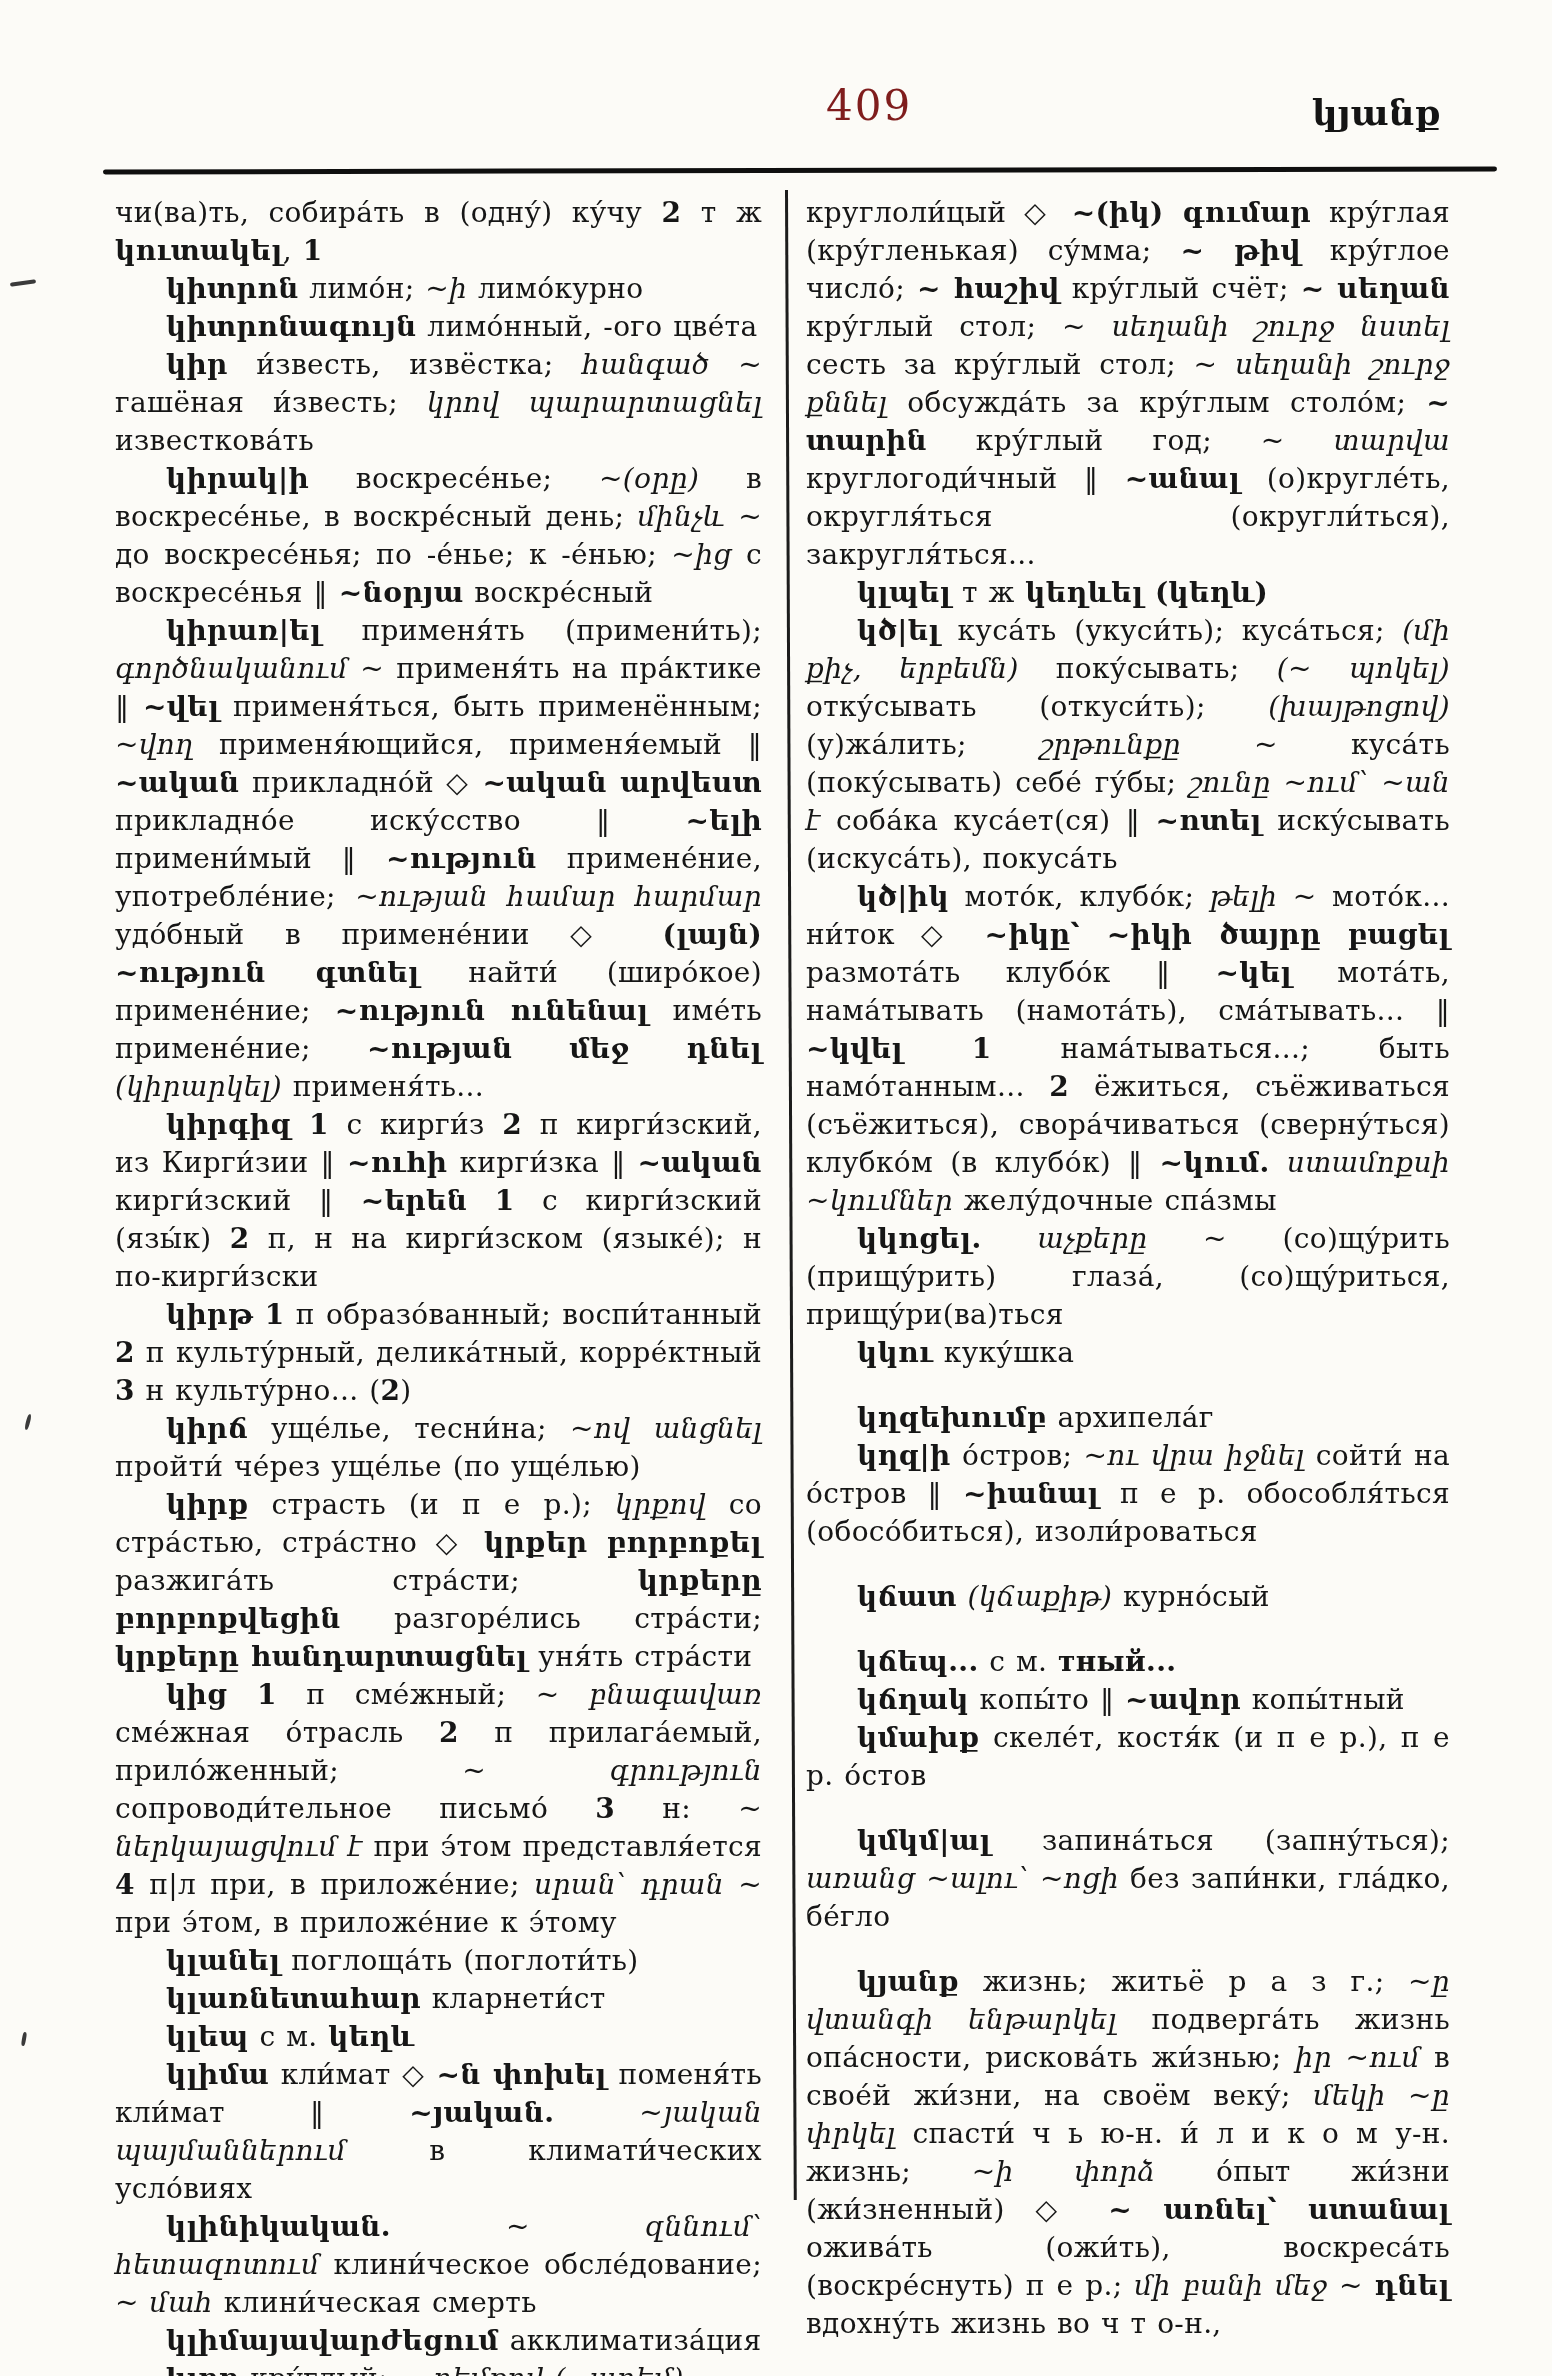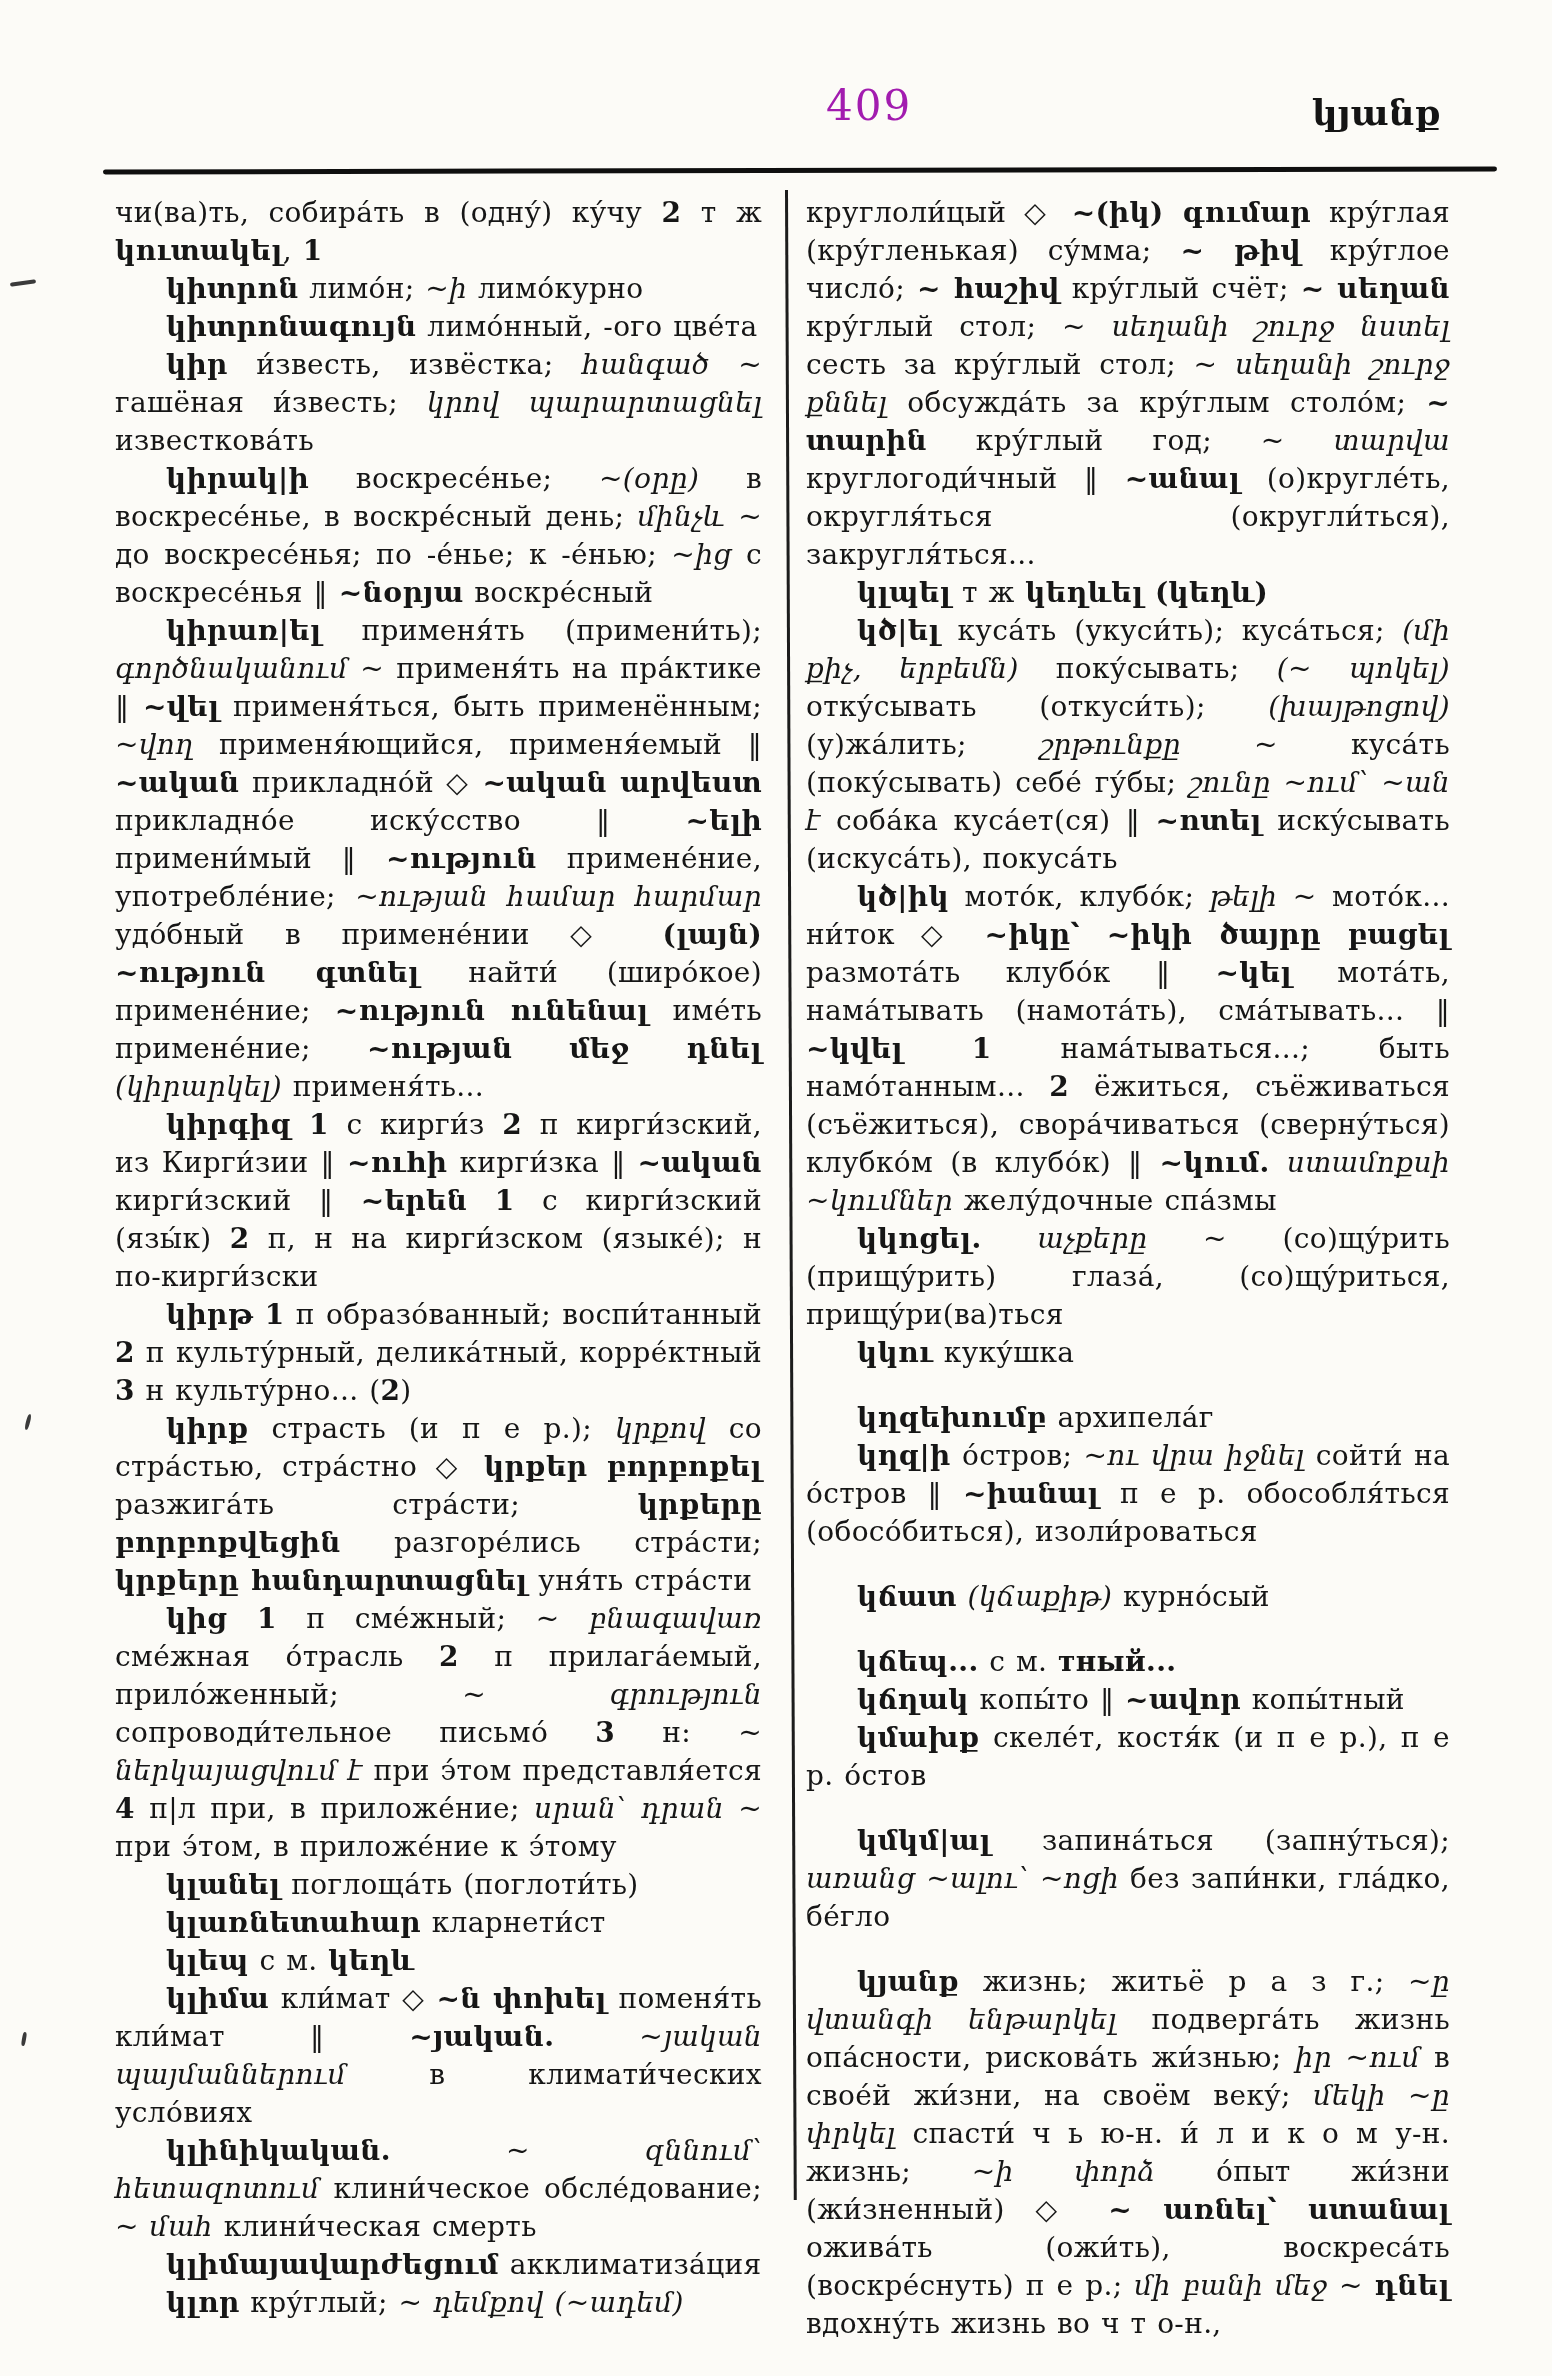--- a/index.html
+++ b/index.html
@@ -6,21 +6,21 @@
   .page{
     position:relative;
     width:1552px;height:2376px;
     background:#fcfbf7;
     color:#161616;
     font-family:"DejaVu Serif","DejaVu Sans",serif;
     overflow:hidden;
   }
   .page-number{
     position:absolute;top:81px;left:56%;transform:translateX(-50%);
-    font-size:42px;letter-spacing:2px;color:#a21caf;
+    font-size:42px;letter-spacing:2px;color:#7f1d1d;
   }
   .running-headword{
     position:absolute;top:91px;right:111px;
     font-weight:700;font-size:36px;color:#141414;
   }
   .top-rule{
     position:absolute;top:168px;left:103px;width:1394px;height:5px;
     background:#0f0f0f;border-radius:3px;transform:rotate(-0.12deg);
   }
   .column-divider{
@@ -59,20 +59,21 @@
 
   <div class="col col-left">
       <p class="entry"><span class="seg-n">чи(ва)ть, собира́ть в (одну́) ку́чу </span><span class="seg-b">2</span><span class="seg-n"> т ж </span><span class="seg-h">կուտակել</span><span class="seg-n">, </span><span class="seg-b">1</span></p>
       <p class="entry ind"><span class="seg-h">կիտրոն</span><span class="seg-n"> лимо́н; </span><span class="seg-a">~ի</span><span class="seg-n"> лимо́курно</span></p>
       <p class="entry ind"><span class="seg-h">կիտրոնագույն</span><span class="seg-n"> лимо́нный, -ого цве́та</span></p>
       <p class="entry ind"><span class="seg-h">կիր</span><span class="seg-n"> и́звесть, извёстка; </span><span class="seg-a">հանգած ~</span><span class="seg-n"> гашёная и́звесть; </span><span class="seg-a">կրով պարարտացնել</span><span class="seg-n"> известкова́ть</span></p>
       <p class="entry ind"><span class="seg-h">կիրակ|ի</span><span class="seg-n"> воскресе́нье; </span><span class="seg-a">~(օրը)</span><span class="seg-n"> в воскресе́нье, в воскре́сный день; </span><span class="seg-a">մինչև ~</span><span class="seg-n"> до воскресе́нья; по -е́нье; к -е́нью; </span><span class="seg-a">~ից</span><span class="seg-n"> с воскресе́нья ‖ </span><span class="seg-h">~նօրյա</span><span class="seg-n"> воскре́сный</span></p>
       <p class="entry ind"><span class="seg-h">կիրառ|ել</span><span class="seg-n"> применя́ть (примени́ть); </span><span class="seg-a">գործնականում ~</span><span class="seg-n"> применя́ть на пра́ктике ‖ </span><span class="seg-h">~վել</span><span class="seg-n"> применя́ться, быть применённым; </span><span class="seg-a">~վող</span><span class="seg-n"> применя́ющийся, применя́емый ‖ </span><span class="seg-h">~ական</span><span class="seg-n"> прикладно́й ◇ </span><span class="seg-h">~ական արվեստ</span><span class="seg-n"> прикладно́е иску́сство ‖ </span><span class="seg-h">~ելի</span><span class="seg-n"> примени́мый ‖ </span><span class="seg-h">~ություն</span><span class="seg-n"> примене́ние, употребле́ние; </span><span class="seg-a">~ության համար հարմար</span><span class="seg-n"> удо́бный в примене́нии ◇ </span><span class="seg-h">(լայն) ~ություն գտնել</span><span class="seg-n"> найти́ (широ́кое) примене́ние; </span><span class="seg-h">~ություն ունենալ</span><span class="seg-n"> име́ть примене́ние; </span><span class="seg-h">~ության մեջ դնել</span><span class="seg-n"> </span><span class="seg-a">(կիրարկել)</span><span class="seg-n"> применя́ть...</span></p>
       <p class="entry ind"><span class="seg-h">կիրգիզ</span><span class="seg-n"> </span><span class="seg-b">1</span><span class="seg-n"> с кирги́з </span><span class="seg-b">2</span><span class="seg-n"> п кирги́зский, из Кирги́зии ‖ </span><span class="seg-h">~ուհի</span><span class="seg-n"> кирги́зка ‖ </span><span class="seg-h">~ական</span><span class="seg-n"> кирги́зский ‖ </span><span class="seg-h">~երեն</span><span class="seg-n"> </span><span class="seg-b">1</span><span class="seg-n"> с кирги́зский (язы́к) </span><span class="seg-b">2</span><span class="seg-n"> п, н на кирги́зском (языке́); н по-кирги́зски</span></p>
       <p class="entry ind"><span class="seg-h">կիրթ</span><span class="seg-n"> </span><span class="seg-b">1</span><span class="seg-n"> п образо́ванный; воспи́танный </span><span class="seg-b">2</span><span class="seg-n"> п культу́рный, делика́тный, корре́ктный </span><span class="seg-b">3</span><span class="seg-n"> н культу́рно... (</span><span class="seg-b">2</span><span class="seg-n">)</span></p>
+      <p class="entry ind"><span class="seg-h">կիրճ</span><span class="seg-n"> уще́лье, тесни́на; </span><span class="seg-a">~ով անցնել</span><span class="seg-n"> пройти́ че́рез уще́лье (по уще́лью)</span></p>
       <p class="entry ind"><span class="seg-h">կիրք</span><span class="seg-n"> страсть (и п е р.); </span><span class="seg-a">կրքով</span><span class="seg-n"> со стра́стью, стра́стно ◇ </span><span class="seg-h">կրքեր բորբոքել</span><span class="seg-n"> разжига́ть стра́сти; </span><span class="seg-h">կրքերը բորբոքվեցին</span><span class="seg-n"> разгоре́лись стра́сти; </span><span class="seg-h">կրքերը հանդարտացնել</span><span class="seg-n"> уня́ть стра́сти</span></p>
       <p class="entry ind"><span class="seg-h">կից</span><span class="seg-n"> </span><span class="seg-b">1</span><span class="seg-n"> п сме́жный; </span><span class="seg-a">~ բնագավառ</span><span class="seg-n"> сме́жная о́трасль </span><span class="seg-b">2</span><span class="seg-n"> п прилага́емый, прило́женный; </span><span class="seg-a">~ գրություն</span><span class="seg-n"> сопроводи́тельное письмо́ </span><span class="seg-b">3</span><span class="seg-n"> н: </span><span class="seg-a">~ ներկայացվում է</span><span class="seg-n"> при э́том представля́ется </span><span class="seg-b">4</span><span class="seg-n"> п|л при, в приложе́ние; </span><span class="seg-a">սրան՝ դրան ~</span><span class="seg-n"> при э́том, в приложе́ние к э́тому</span></p>
       <p class="entry ind"><span class="seg-h">կլանել</span><span class="seg-n"> поглоща́ть (поглоти́ть)</span></p>
       <p class="entry ind"><span class="seg-h">կլառնետահար</span><span class="seg-n"> кларнети́ст</span></p>
       <p class="entry ind"><span class="seg-h">կլեպ</span><span class="seg-n"> с м. </span><span class="seg-h">կեղև</span></p>
       <p class="entry ind"><span class="seg-h">կլիմա</span><span class="seg-n"> кли́мат ◇ </span><span class="seg-h">~ն փոխել</span><span class="seg-n"> поменя́ть кли́мат ‖ </span><span class="seg-h">~յական.</span><span class="seg-n"> </span><span class="seg-a">~յական պայմաններում</span><span class="seg-n"> в климати́ческих усло́виях</span></p>
       <p class="entry ind"><span class="seg-h">կլինիկական.</span><span class="seg-n"> </span><span class="seg-a">~ զննում՝ հետազոտում</span><span class="seg-n"> клини́ческое обсле́дование; </span><span class="seg-a">~ մահ</span><span class="seg-n"> клини́ческая смерть</span></p>
       <p class="entry ind"><span class="seg-h">կլիմայավարժեցում</span><span class="seg-n"> акклиматиза́ция</span></p>
       <p class="entry ind"><span class="seg-h">կլոր</span><span class="seg-n"> кру́глый; </span><span class="seg-a">~ դեմքով (~ադեմ)</span></p>
     </div>

